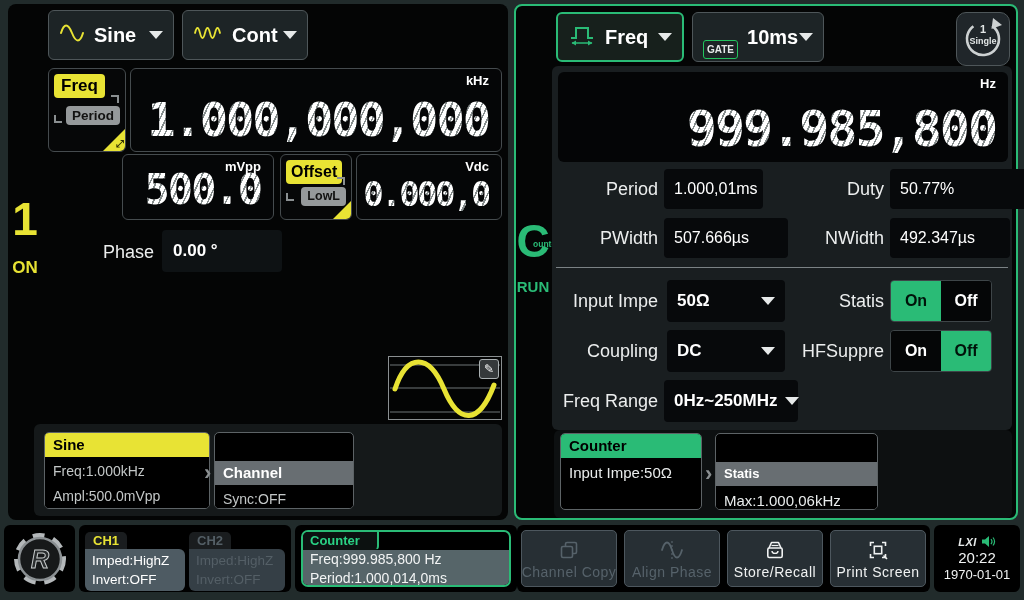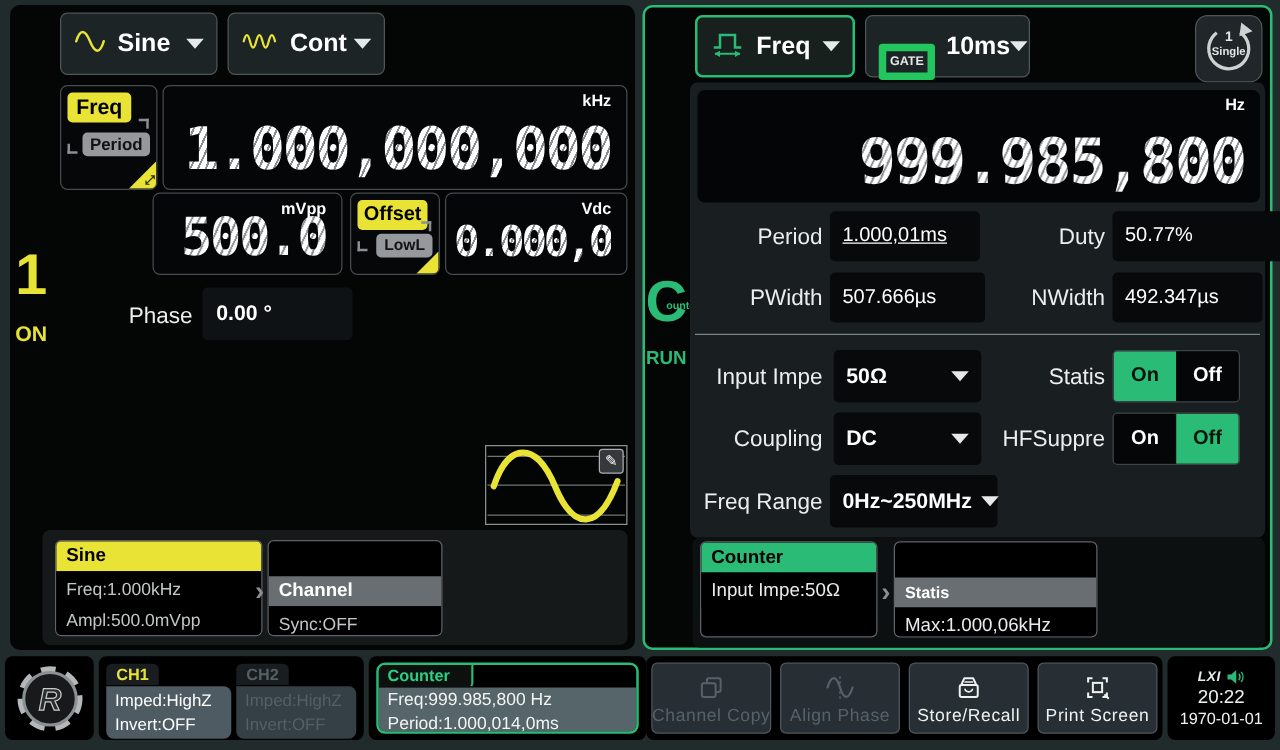--- a/index.html
+++ b/index.html
@@ -177,21 +177,21 @@
         <path d="M3 16 h5 v-10 h12 v10 h5" stroke="#2abb76" stroke-width="2" fill="none"></path>
         <path d="M4 21 h20" stroke="#2abb76" stroke-width="1.5"></path>
         <path d="M8 18.5 L3.5 21 L8 23.5 Z" fill="#2abb76"></path>
             <path d="M20 18.5 L24.5 21 L20 23.5 Z" fill="#2abb76"></path>
       </svg></span>
       <span class="stxt">Freq</span>
       <span class="caret"></span>
     </div>
 
     <div class="select" style="left:176px;top:6px;width:132px;">
-      <span style="border:6px solid #22c55e;border-radius:3px;font-size:10px;font-weight:bold;color:#e6e9e9;padding:3px 3px;margin-top:24px;">GATE</span>
+      <span style="border:1px solid #22c55e;border-radius:3px;font-size:10px;font-weight:bold;color:#e6e9e9;padding:3px 3px;margin-top:24px;">GATE</span>
       <span class="stxt">10ms</span>
       <span class="caret"></span>
     </div>
 
     <div class="abs" style="left:440px;top:6px;width:54px;height:54px;background:#20262a;border:1px solid #4e5659;border-radius:10px;
          display:flex;align-items:center;justify-content:center;cursor:pointer;">
       <svg width="46" height="46" viewBox="0 0 46 46">
         <circle cx="23" cy="23" r="16" fill="none" stroke="#cdd1d2" stroke-width="2.6" stroke-dasharray="80 21" transform="rotate(-55 23 23)"></circle>
         <path d="M33 2 L42 9 L31.5 13 Z" fill="#cdd1d2"></path>
         <text x="23" y="17" text-anchor="middle" font-size="11" font-weight="bold" fill="#e2e6e6">1</text>
@@ -201,21 +201,21 @@
 
     <div class="abs" style="left:36px;top:60px;width:460px;height:364px;background:#191e20;border-radius:6px;"></div>
 
     <div class="abs" style="left:42px;top:66px;width:450px;height:90px;background:#040506;border-radius:6px;
          display:flex;align-items:flex-end;justify-content:flex-end;padding:0 12px 8px 0;">
       <span class="unit">Hz</span>
       <span class="digits" style="font-size:50px;">999.985,800</span>
     </div>
 
     <span class="lbl" style="left:42px;top:162px;width:100px;">Period</span>
-    <span class="fld" style="left:148px;top:163px;width:120px;height:40px;text-decoration:underline;">1.000,01ms</span>
+    <span class="fld" style="left:148px;top:163px;width:99px;height:40px;">1.000,01ms</span>
     <span class="lbl" style="left:268px;top:162px;width:100px;">Duty</span>
     <span class="fld" style="left:374px;top:163px;width:143px;height:40px;">50.77%</span>
     <span class="lbl" style="left:42px;top:211px;width:100px;">PWidth</span>
     <span class="fld" style="left:148px;top:212px;width:124px;height:40px;">507.666µs</span>
     <span class="lbl" style="left:268px;top:211px;width:100px;">NWidth</span>
     <span class="fld" style="left:374px;top:212px;width:120px;height:40px;">492.347µs</span>
 
     <div class="abs" style="left:40px;top:261px;width:452px;height:1px;background:#7b8285;"></div>
 
     <span class="lbl" style="left:30px;top:274px;width:112px;">Input Impe</span>

